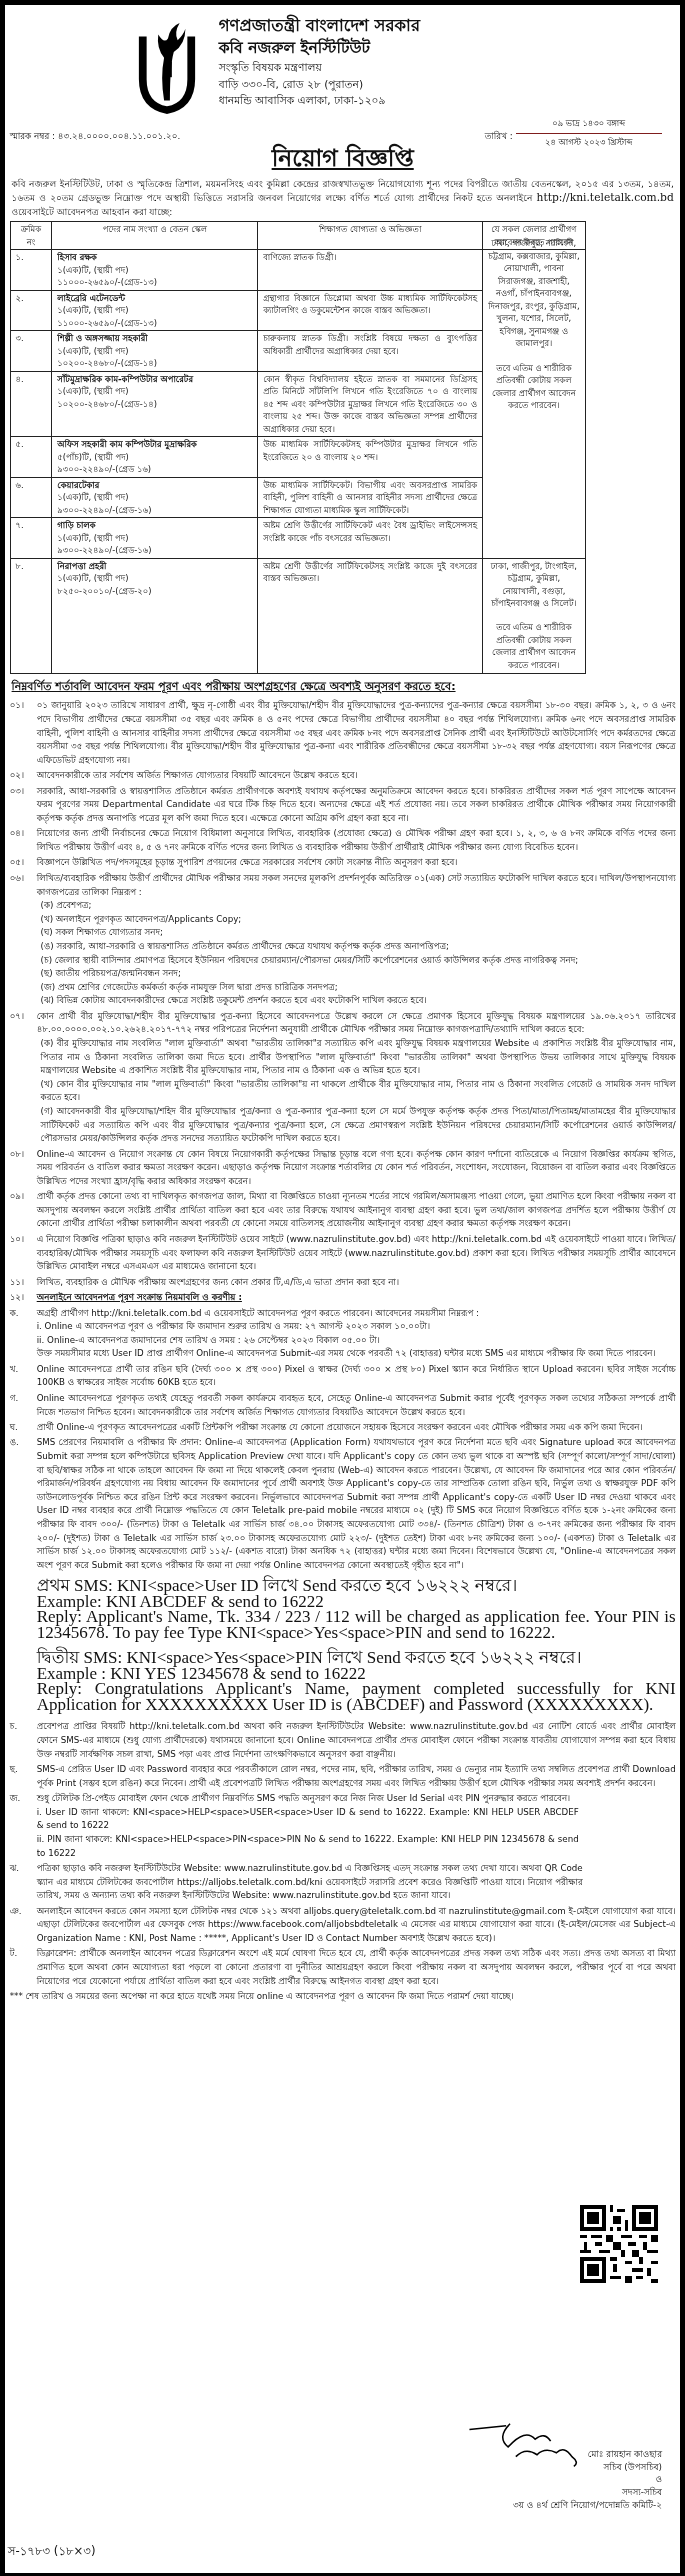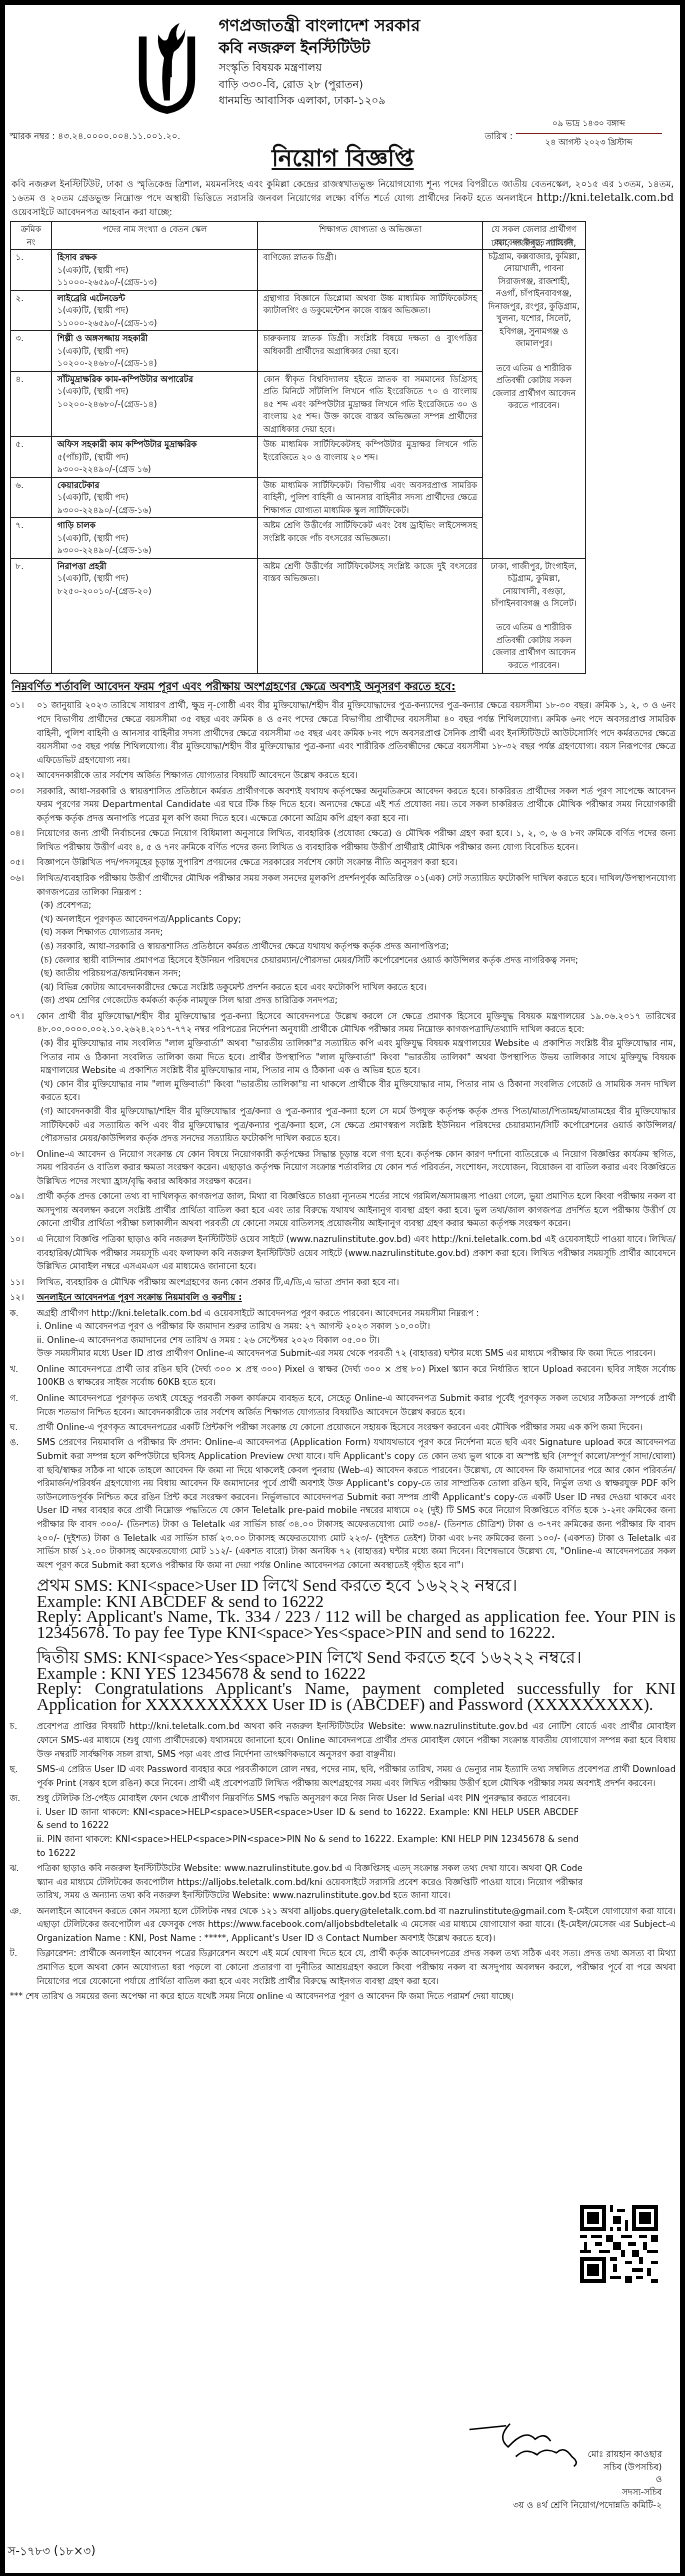--- a/index.html
+++ b/index.html
@@ -199,22 +199,22 @@
     <div class="item">
         <span class="num">০৬।</span>
       <span class="body">
         <span>লিখিত/ব্যবহারিক পরীক্ষায় উত্তীর্ণ প্রার্থীদের মৌখিক পরীক্ষার সময় সকল সনদের মূলকপি প্রদর্শনপূর্বক অতিরিক্ত ০১(এক) সেট সত্যায়িত ফটোকপি দাখিল করতে হবে। দাখিল/উপস্থাপনযোগ্য কাগজপত্রের তালিকা নিম্নরূপ :</span>
         <div class="sub">(ক) প্রবেশপত্র;</div>
         <div class="sub">(খ) অনলাইনে পূরণকৃত আবেদনপত্র/Applicants Copy;</div>
         <div class="sub">(ঘ) সকল শিক্ষাগত যোগ্যতার সনদ;</div>
         <div class="sub">(ঙ) সরকারি, আধা-সরকারি ও স্বায়ত্তশাসিত প্রতিষ্ঠানে কর্মরত প্রার্থীদের ক্ষেত্রে যথাযথ কর্তৃপক্ষ কর্তৃক প্রদত্ত অনাপত্তিপত্র;</div>
         <div class="sub">(চ) জেলার স্থায়ী বাসিন্দার প্রমাণপত্র হিসেবে ইউনিয়ন পরিষদের চেয়ারম্যান/পৌরসভা মেয়র/সিটি কর্পোরেশনের ওয়ার্ড কাউন্সিলর কর্তৃক প্রদত্ত নাগরিকত্ব সনদ;</div>
         <div class="sub">(ছ) জাতীয় পরিচয়পত্র/জন্মনিবন্ধন সনদ;</div>
+        <div class="sub">(জ) প্রথম শ্রেণির গেজেটেড কর্মকর্তা কর্তৃক নামযুক্ত সিল দ্বারা প্রদত্ত চারিত্রিক সনদপত্র;</div>
         <div class="sub">(ঝ) বিভিন্ন কোটায় আবেদনকারীদের ক্ষেত্রে সংশ্লিষ্ট ডকুমেন্ট প্রদর্শন করতে হবে এবং ফটোকপি দাখিল করতে হবে।</div>
-        <div class="sub">(জ) প্রথম শ্রেণির গেজেটেড কর্মকর্তা কর্তৃক নামযুক্ত সিল দ্বারা প্রদত্ত চারিত্রিক সনদপত্র;</div>
       </span>
     </div>
     <div class="item">
         <span class="num">০৭।</span>
       <span class="body">
         <span>কোন প্রার্থী বীর মুক্তিযোদ্ধা/শহীদ বীর মুক্তিযোদ্ধার পুত্র-কন্যা হিসেবে আবেদনপত্রে উল্লেখ করলে সে ক্ষেত্রে প্রমাণক হিসেবে মুক্তিযুদ্ধ বিষয়ক মন্ত্রণালয়ের ১৯.০৬.২০১৭ তারিখের ৪৮.০০.০০০০.০০২.১০.২৬২৪.২০১৭-৭৭২ নম্বর পরিপত্রের নির্দেশনা অনুযায়ী প্রার্থীকে মৌখিক পরীক্ষার সময় নিম্নোক্ত কাগজপত্রাদি/তথ্যাদি দাখিল করতে হবে:</span>
         <div class="sub">(ক) বীর মুক্তিযোদ্ধার নাম সংবলিত "লাল মুক্তিবার্তা" অথবা "ভারতীয় তালিকা"র সত্যায়িত কপি এবং মুক্তিযুদ্ধ বিষয়ক মন্ত্রণালয়ের Website এ প্রকাশিত সংশ্লিষ্ট বীর মুক্তিযোদ্ধার নাম, পিতার নাম ও ঠিকানা সংবলিত তালিকা জমা দিতে হবে। প্রার্থীর উপস্থাপিত "লাল মুক্তিবার্তা" কিংবা "ভারতীয় তালিকা" অথবা উপস্থাপিত উভয় তালিকার সাথে মুক্তিযুদ্ধ বিষয়ক মন্ত্রণালয়ের Website এ প্রকাশিত সংশ্লিষ্ট বীর মুক্তিযোদ্ধার নাম, পিতার নাম ও ঠিকানা এক ও অভিন্ন হতে হবে।</div>
         <div class="sub">(খ) কোন বীর মুক্তিযোদ্ধার নাম "লাল মুক্তিবার্তা" কিংবা "ভারতীয় তালিকা"য় না থাকলে প্রার্থীকে বীর মুক্তিযোদ্ধার নাম, পিতার নাম ও ঠিকানা সংবলিত গেজেট ও সাময়িক সনদ দাখিল করতে হবে।</div>
         <div class="sub">(গ) আবেদনকারী বীর মুক্তিযোদ্ধা/শহিদ বীর মুক্তিযোদ্ধার পুত্র/কন্যা ও পুত্র-কন্যার পুত্র-কন্যা হলে সে মর্মে উপযুক্ত কর্তৃপক্ষ কর্তৃক প্রদত্ত পিতা/মাতা/পিতামহ/মাতামহের বীর মুক্তিযোদ্ধার সার্টিফিকেট এর সত্যায়িত কপি এবং বীর মুক্তিযোদ্ধার পুত্র/কন্যার পুত্র/কন্যা হলে, সে ক্ষেত্রে প্রমাণস্বরূপ সংশ্লিষ্ট ইউনিয়ন পরিষদের চেয়ারম্যান/সিটি কর্পোরেশনের ওয়ার্ড কাউন্সিলর/পৌরসভার মেয়র/কাউন্সিলর কর্তৃক প্রদত্ত সনদের সত্যায়িত ফটোকপি দাখিল করতে হবে।</div>
       </span>

